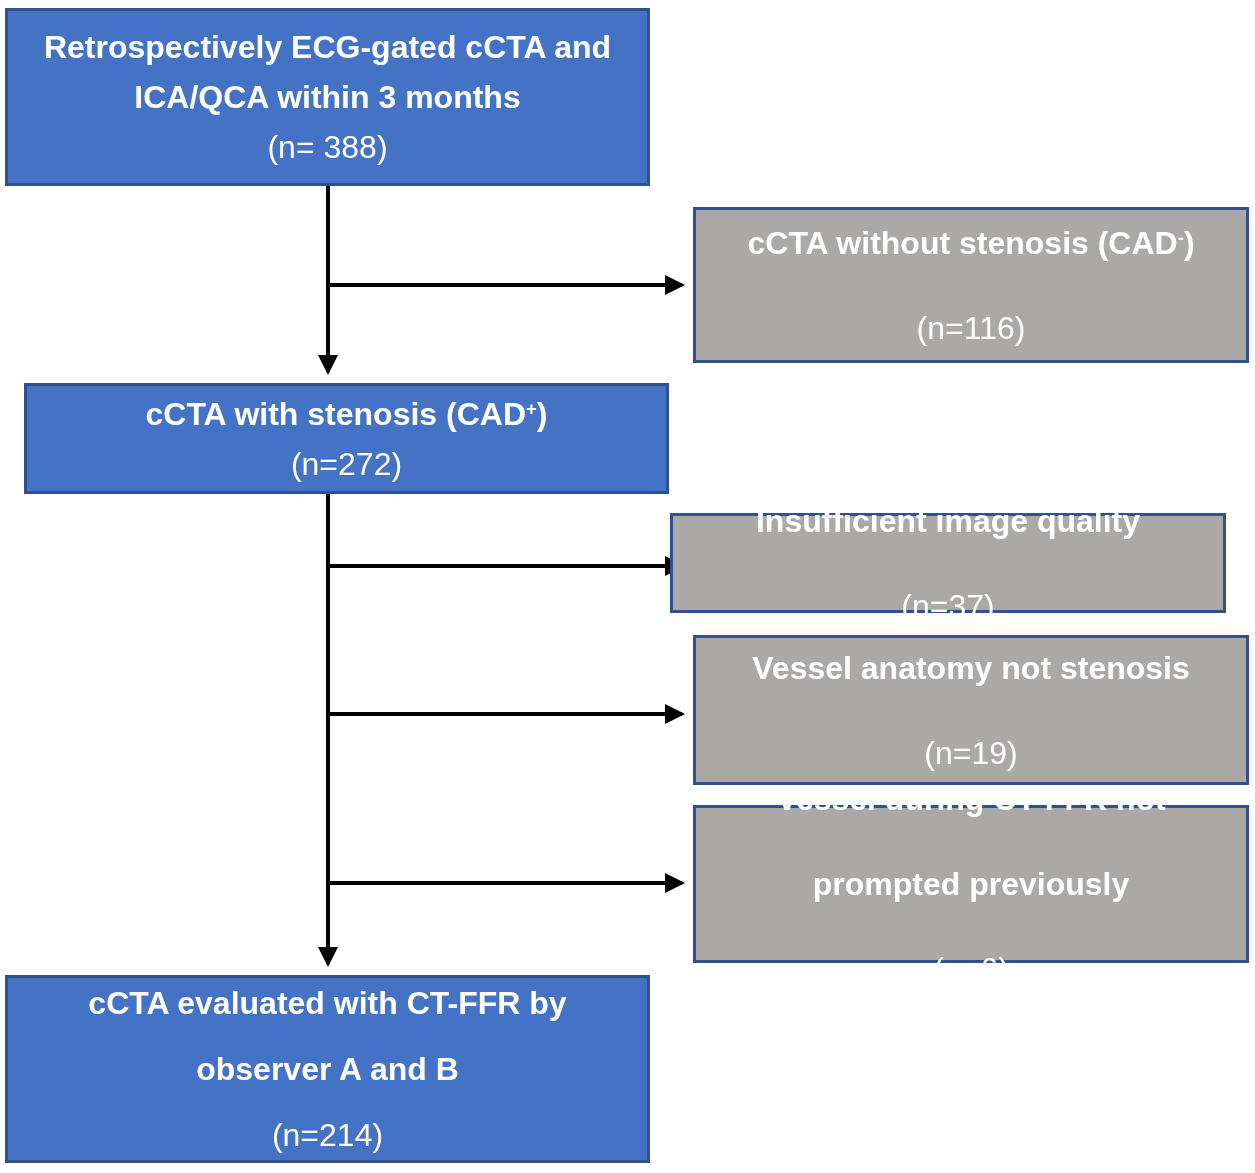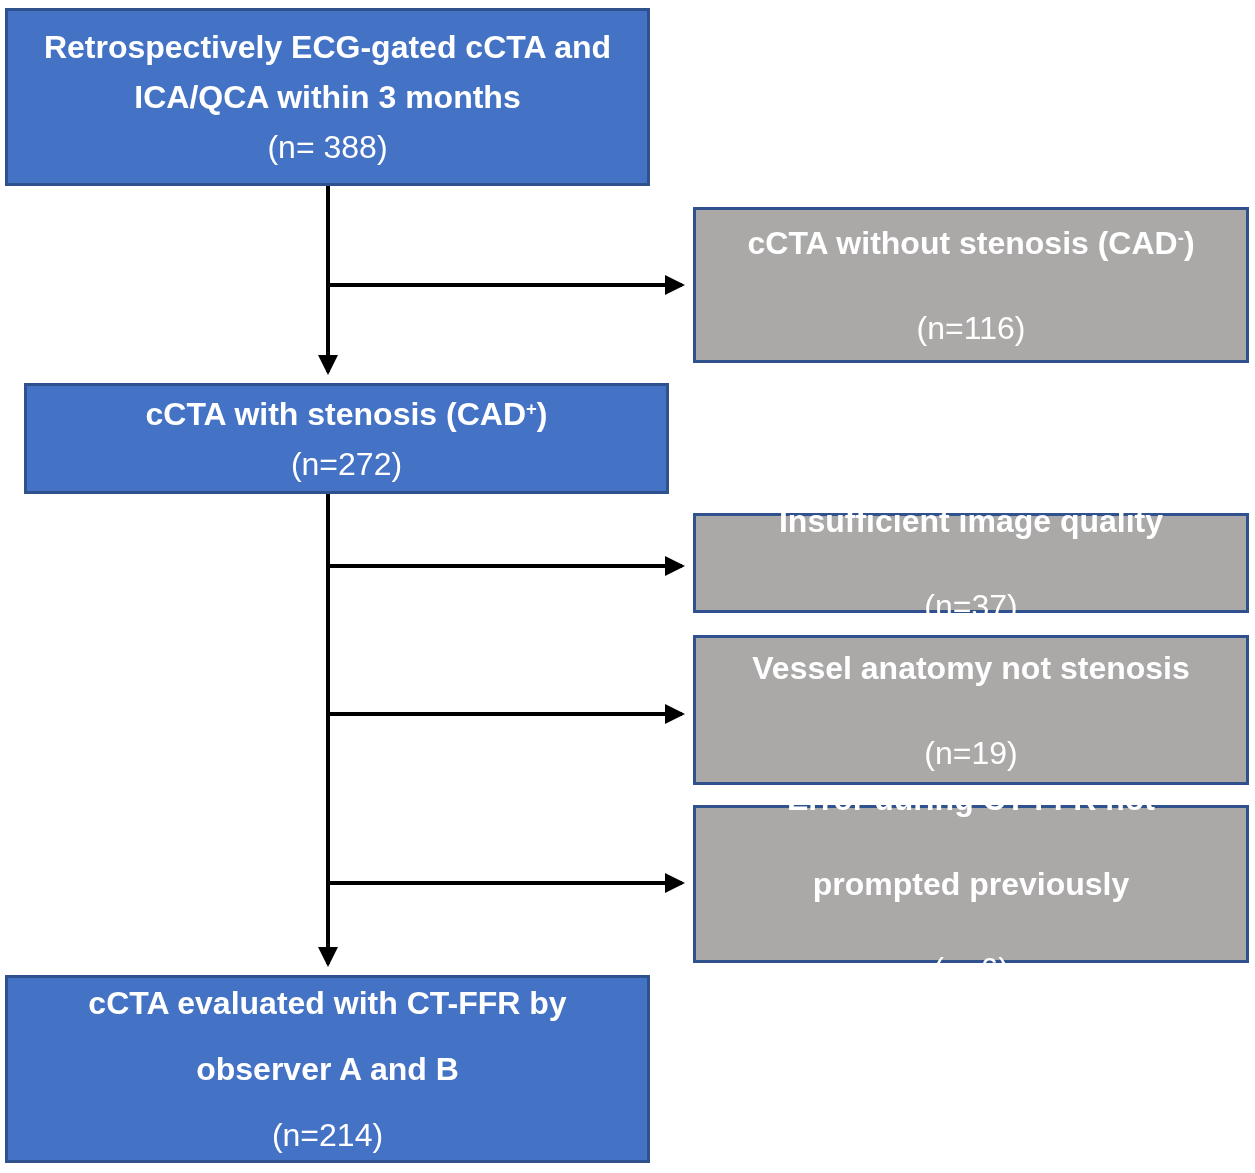--- a/index.html
+++ b/index.html
@@ -38,21 +38,21 @@
     font-size:0.58em;
     line-height:0;
     vertical-align:baseline;
     position:relative;
     top:-0.5em;
   }
   
   #box-enrollment      {left:5px;  top:8px;   width:645px; height:178px;}
   #box-excl-no-stenosis{left:693px;top:207px; width:556px; height:156px;}
   #box-stenosis        {left:5px;  top:383px; width:645px; height:111px;margin-left:19px;}
-  #box-excl-quality    {left:693px;top:513px; width:556px; height:100px;}
+  #box-excl-quality    {left:670px;top:513px; width:556px; height:100px;}
   #box-excl-anatomy    {left:693px;top:635px; width:556px; height:150px;}
   #box-excl-error      {left:693px;top:805px; width:556px; height:158px;}
   #box-final           {left:5px;  top:975px; width:645px; height:188px;gap:16px;}
   .connector-layer{
     position:absolute;left:0;top:0;width:100%;height:100%;
     pointer-events:none;
   }
 </style>
 </head>
 <body>
@@ -93,21 +93,21 @@
     <div class="bline">Insufficient image quality</div>
     <div class="bline count">(n=37)</div>
   </div>
 
   <div class="box gray" id="box-excl-anatomy">
     <div class="bline">Vessel anatomy not stenosis</div>
     <div class="bline count">(n=19)</div>
   </div>
 
   <div class="box gray" id="box-excl-error">
-    <div class="bline">Error during CT-FFR not</div>
+    <div class="bline">Vessel during CT-FFR not</div>
     <div class="bline">prompted previously</div>
     <div class="bline count">(n=6)</div>
   </div>
 
   <div class="box blue" id="box-final">
     <div class="bline">cCTA evaluated with CT-FFR by</div>
     <div class="bline">observer A and B</div>
     <div class="bline count">(n=214)</div>
   </div>
 

